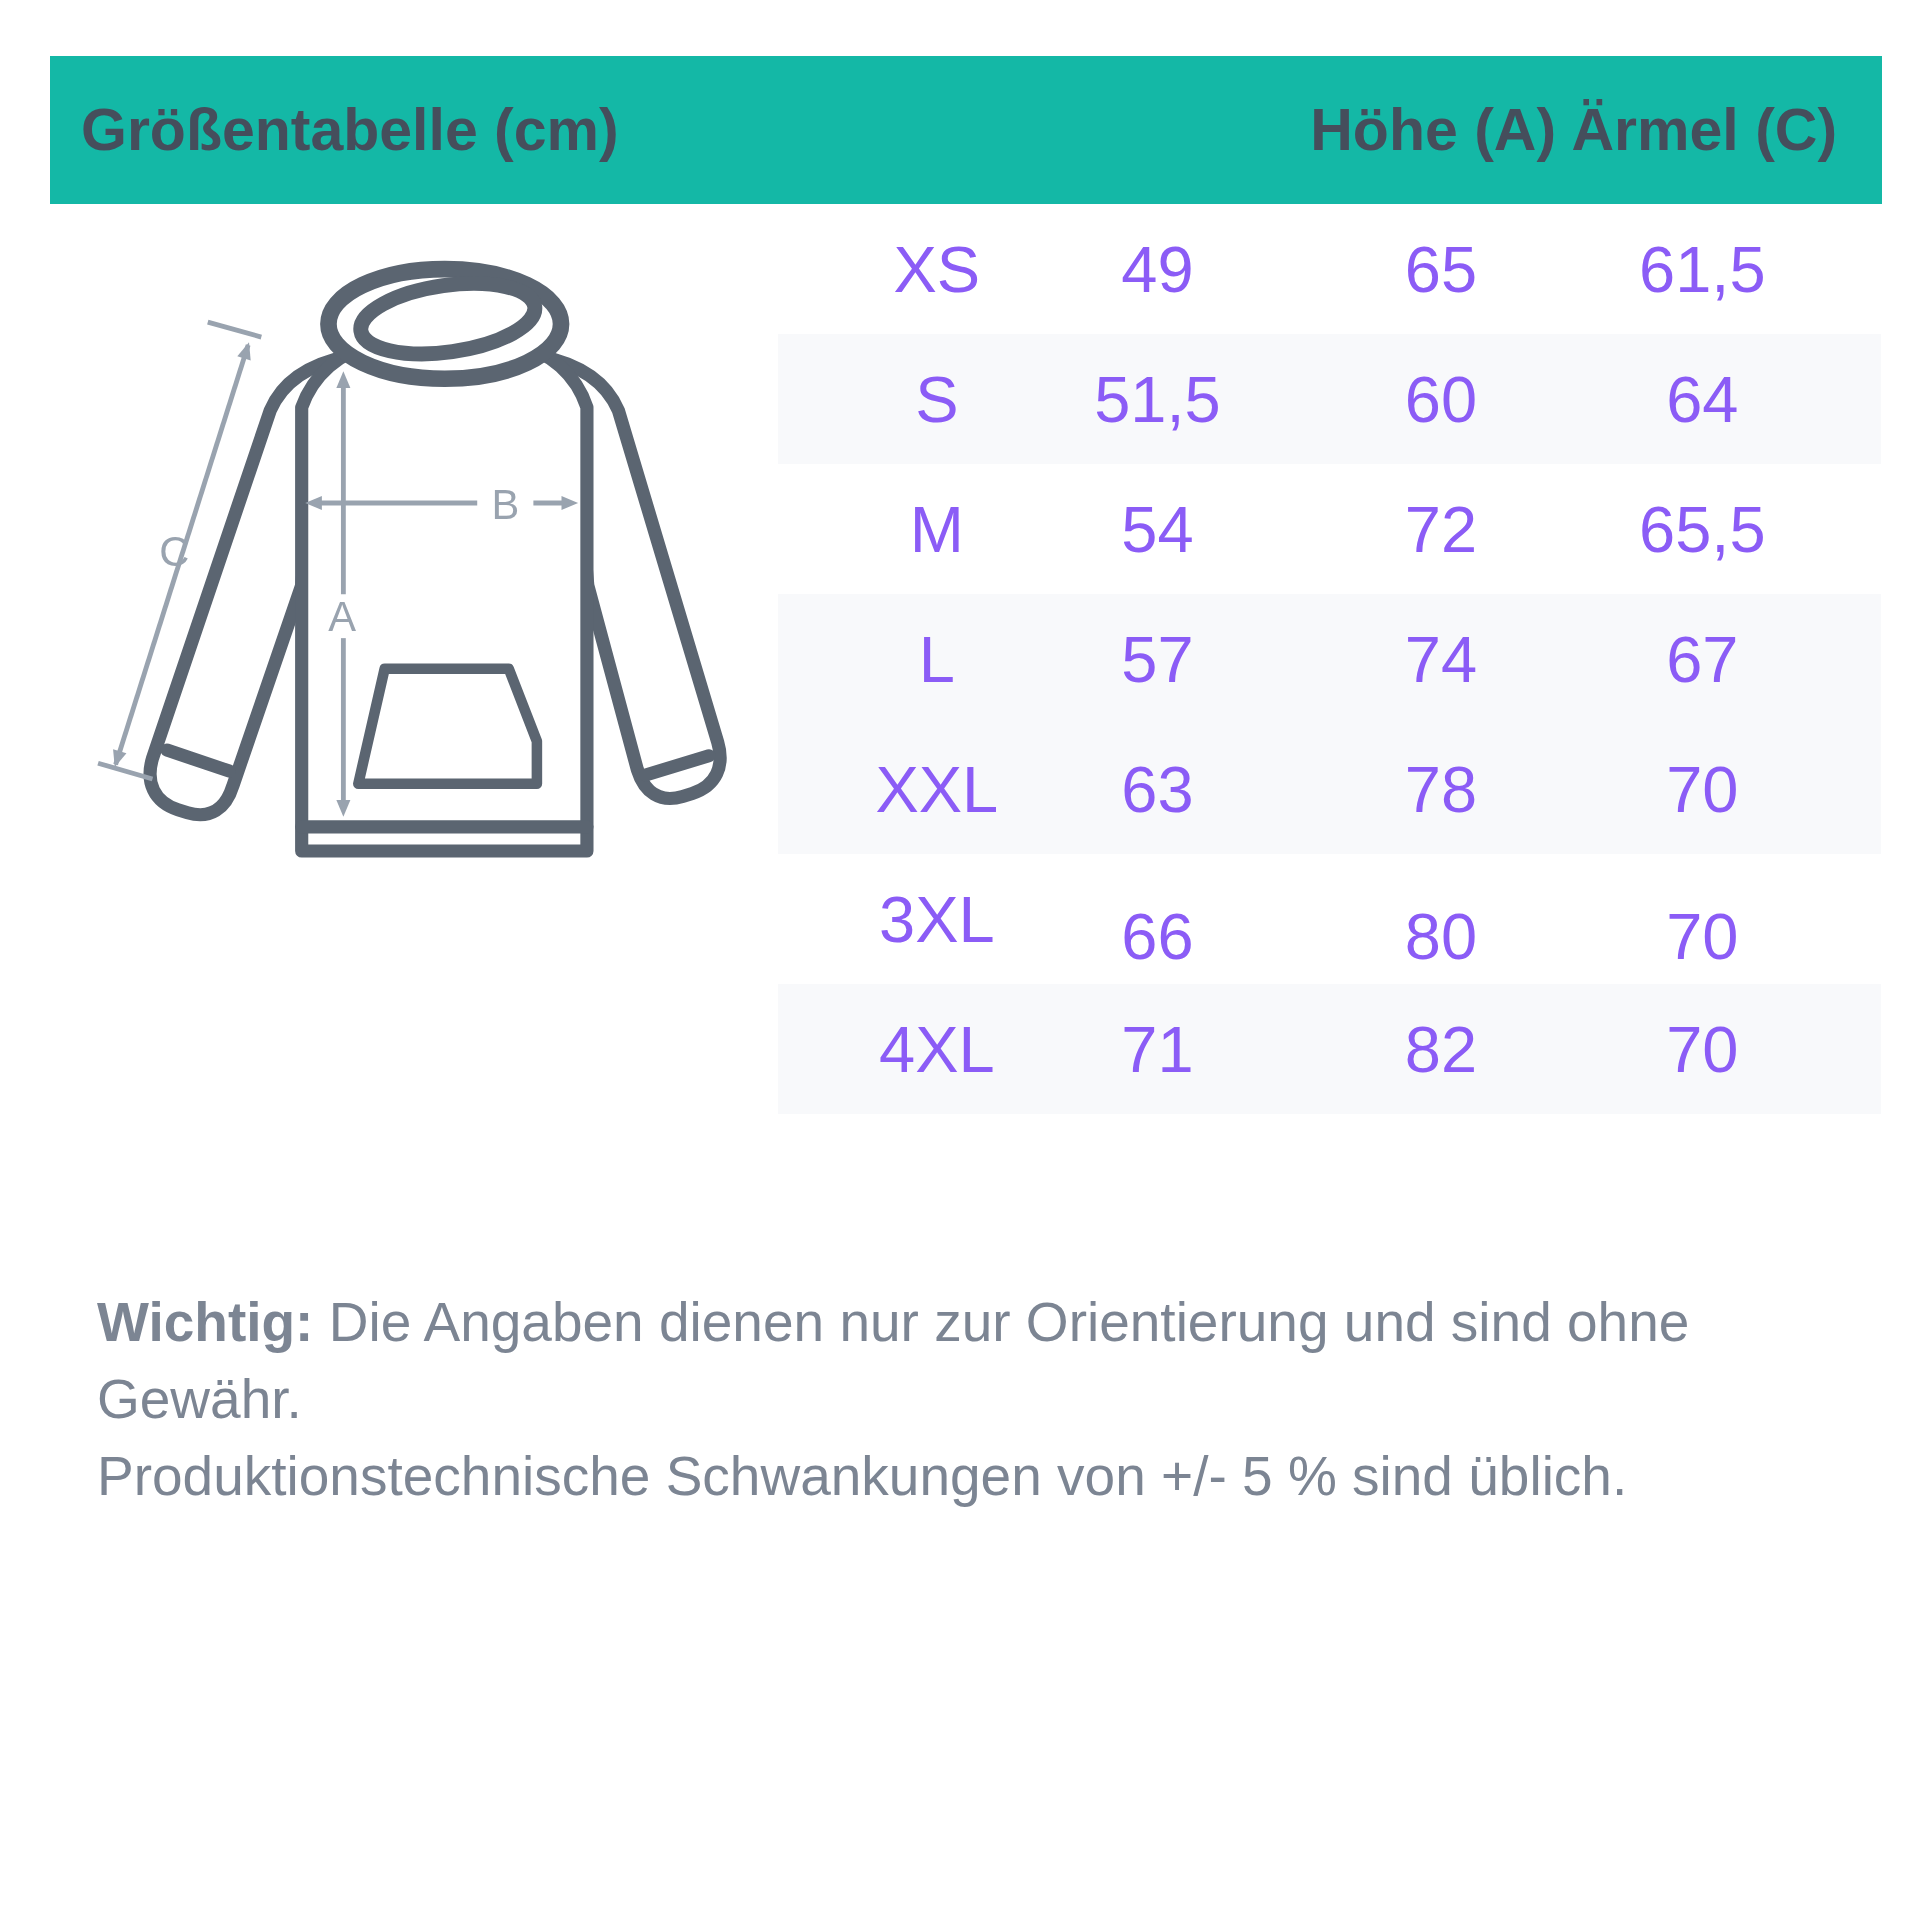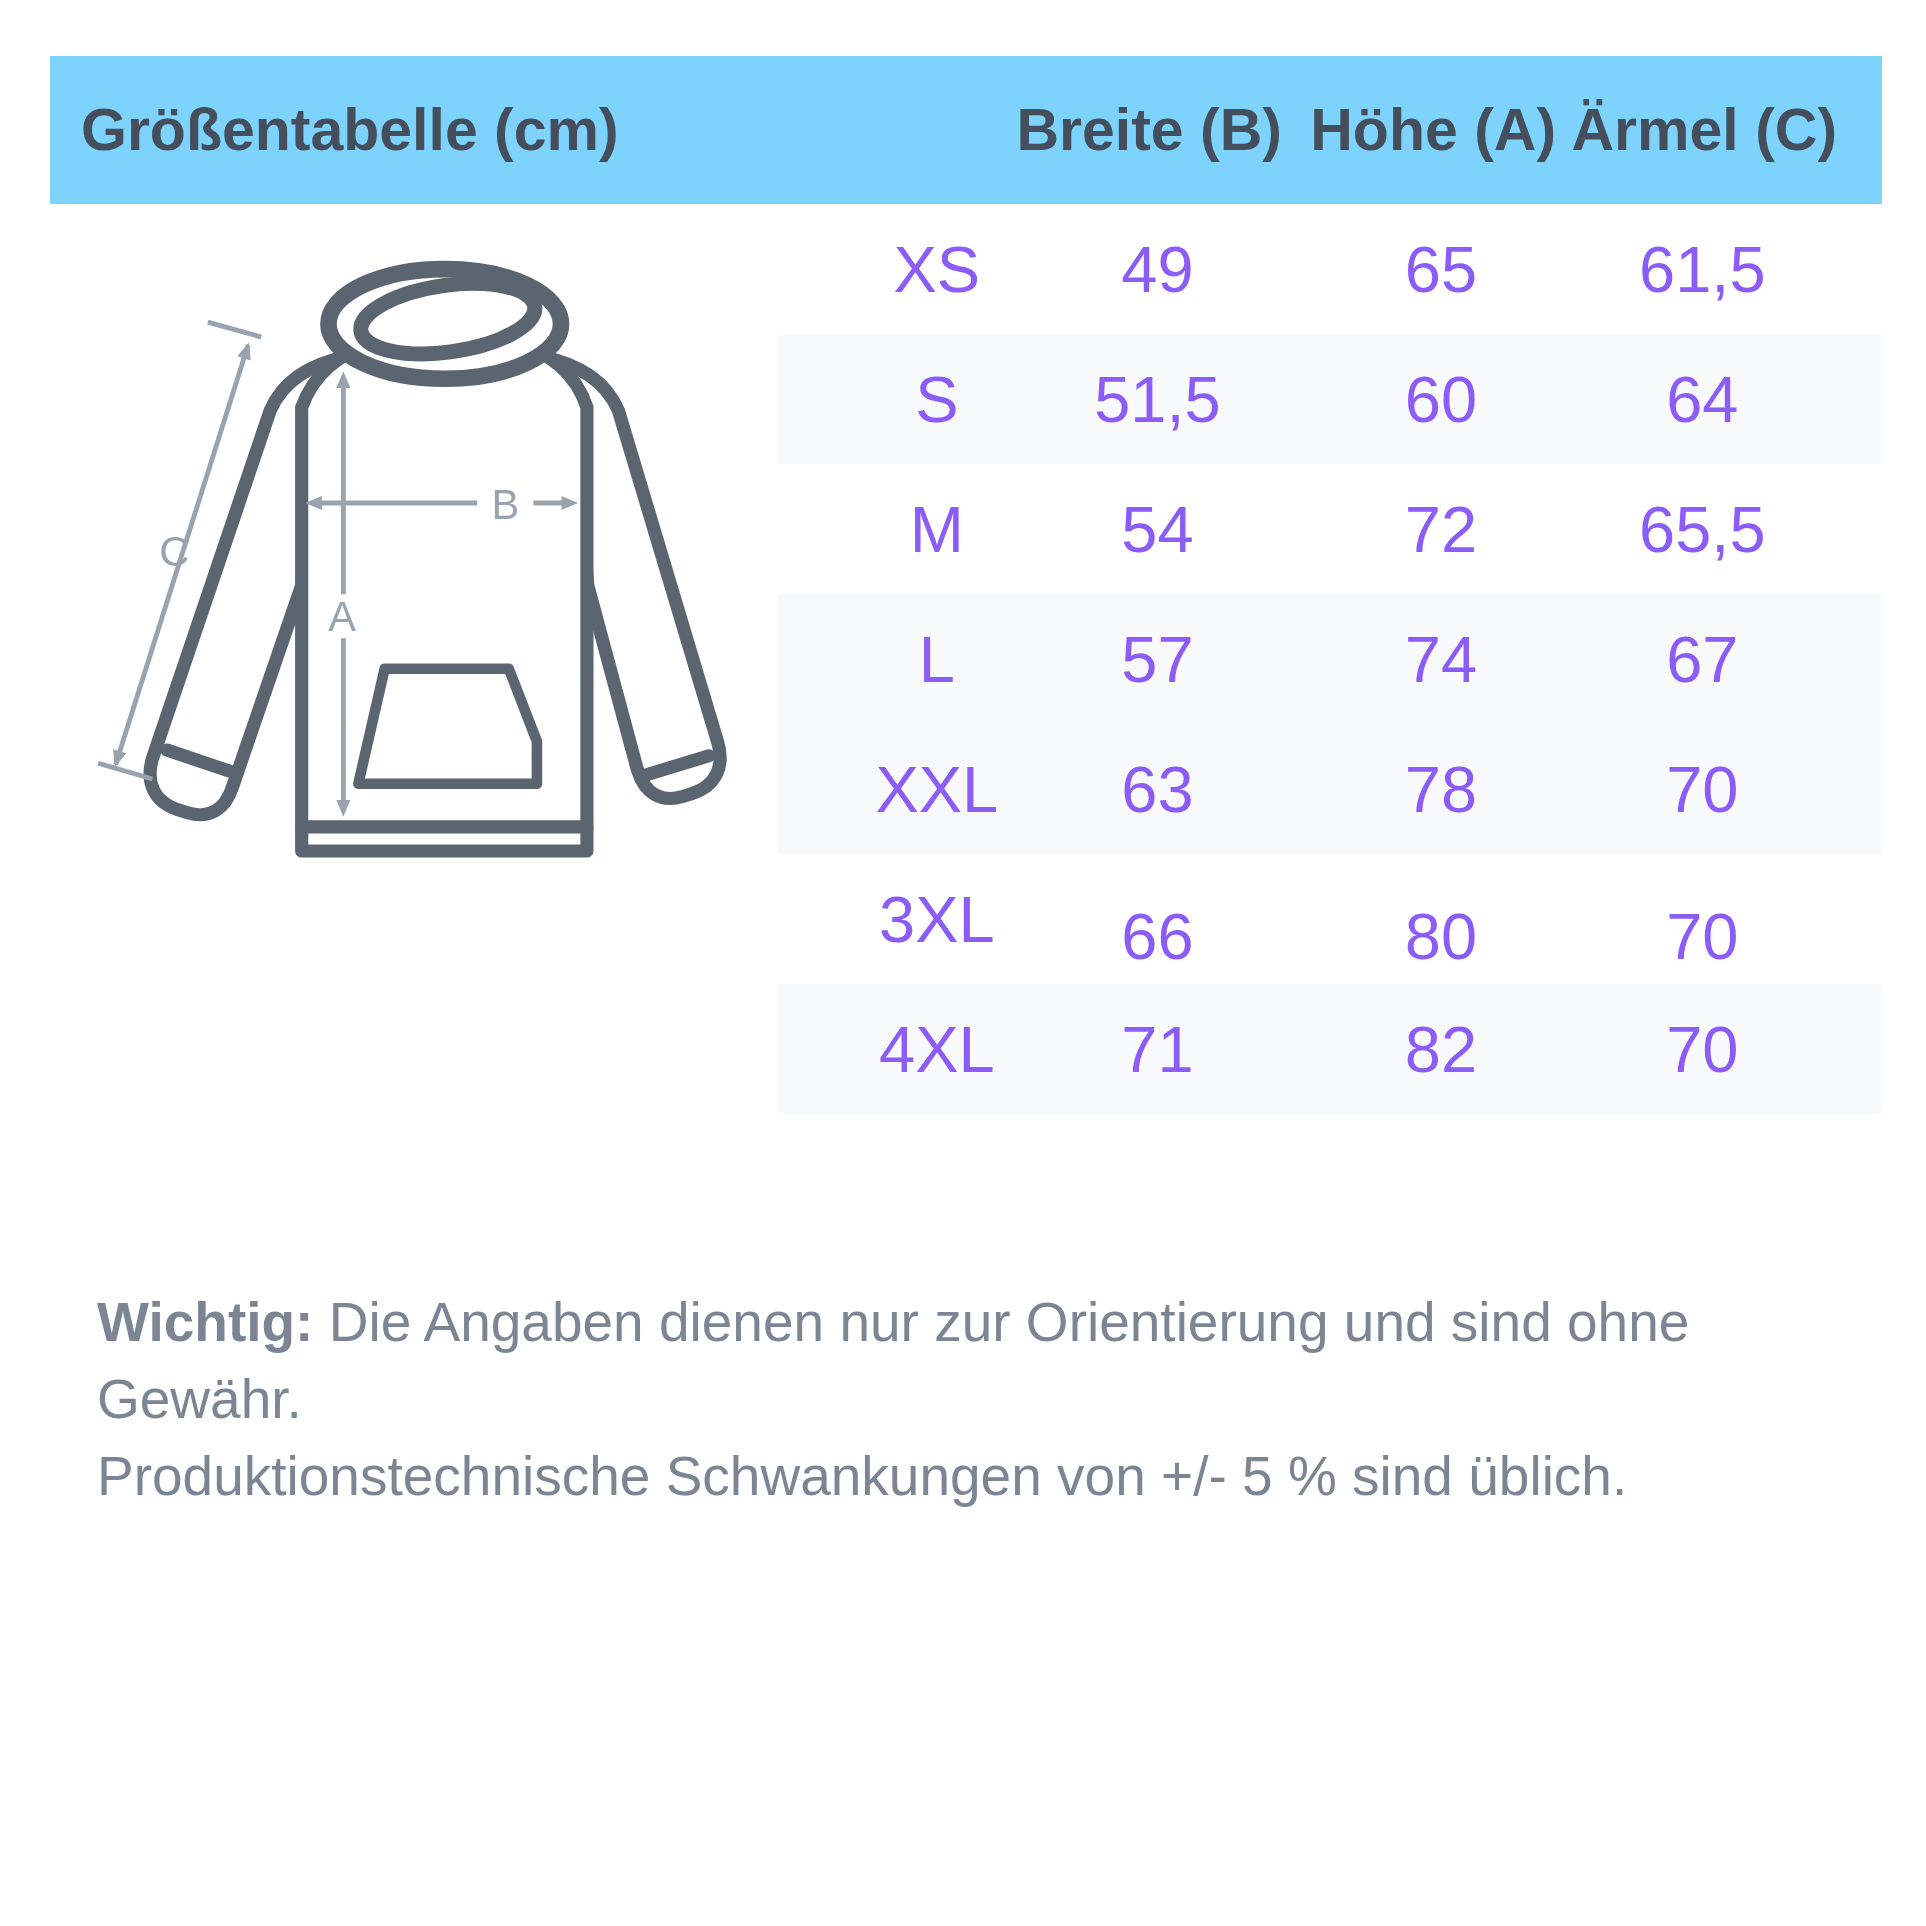--- a/index.html
+++ b/index.html
@@ -3,21 +3,21 @@
 <meta charset="utf-8">
 <style>
   html,body{margin:0;padding:0;background:#ffffff;}
   body{
     width:1926px;height:1926px;position:relative;overflow:hidden;
     font-family:"Liberation Sans","DejaVu Sans",sans-serif;
   }
   
   .topbar{
     position:absolute;left:50px;top:56px;width:1832px;height:148px;
-    background:#7dd3fc;
+    background:#14b8a6;
   }
   .page-title{
     position:absolute;left:31px;top:50%;transform:translateY(-50%);
     margin:0;font-size:59px;font-weight:bold;color:#454e5c;white-space:nowrap;
   }
   .col-head{
     position:absolute;top:50%;transform:translate(-50%,-50%);
     font-size:59px;font-weight:bold;color:#454e5c;white-space:nowrap;
   }
   .ch-breite{left:60.0%;}
@@ -56,21 +56,20 @@
   }
   .note strong{font-weight:bold;color:#7c8593;}
 </style>
 </head>
 <body>
 
 <div>
 
   <header class="topbar">
     <h1 class="page-title">Größentabelle (cm)</h1>
-    <span class="col-head ch-breite">Breite (B)</span>
     <span class="col-head ch-hoehe">Höhe (A)</span>
     <span class="col-head ch-aermel">Ärmel (C)</span>
   </header>
 
   <figure class="diagram">
     <svg viewBox="0 0 1545 1510" xmlns="http://www.w3.org/2000/svg">
 
       <g stroke="#5b6571" stroke-width="30" fill="#ffffff" stroke-linejoin="round" stroke-linecap="round">
         <path d="M 620,355 C 520,375 465,420 440,480 L 172,1272 C 156,1326 175,1371 230,1389 L 252,1396 C 303,1411 339,1387 355,1335 L 512,878 C 532,640 562,450 620,355 Z"></path>
         <path d="M 1054,355 C 1154,375 1209,420 1234,480 L 1460,1235 C 1476,1289 1457,1334 1402,1352 L 1380,1359 C 1329,1374 1293,1350 1277,1298 L 1164,878 C 1144,640 1112,450 1054,355 Z"></path>

